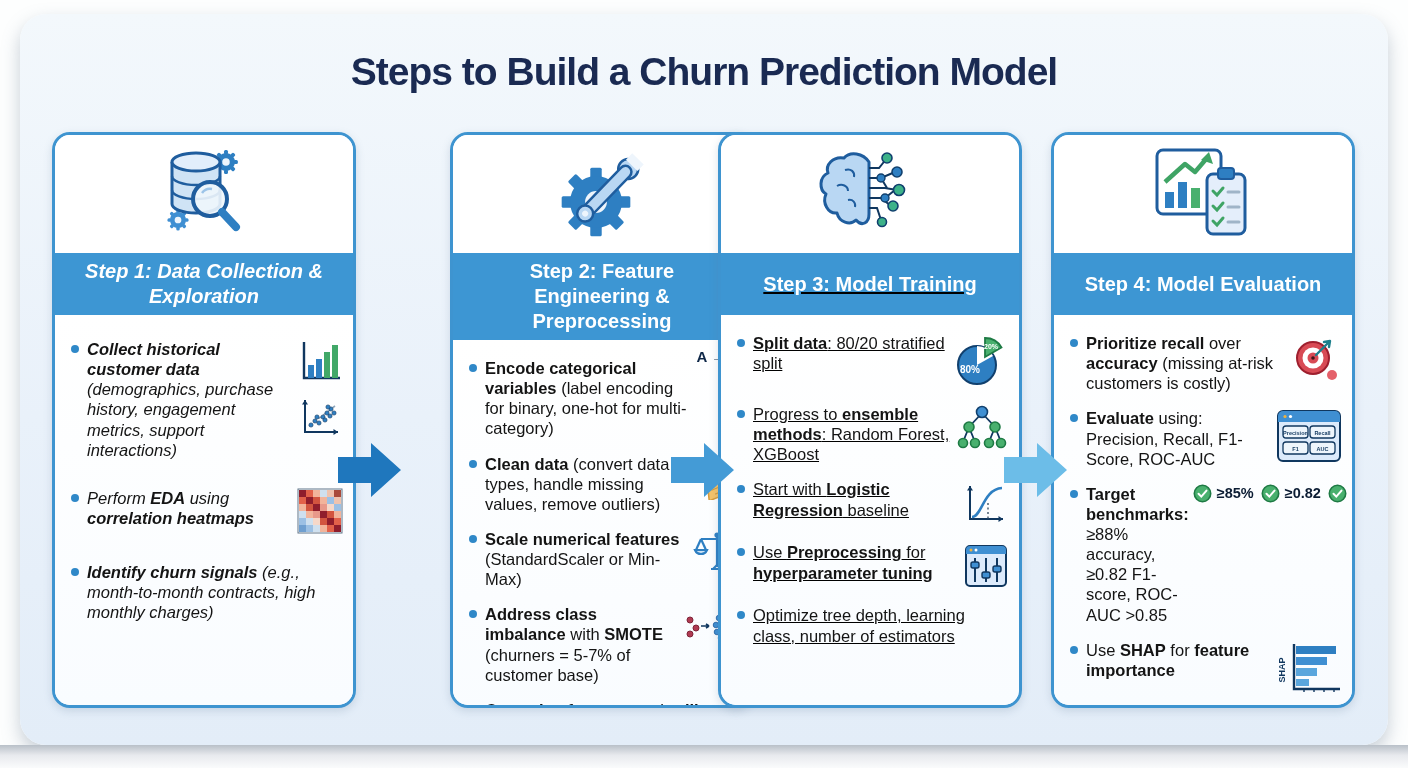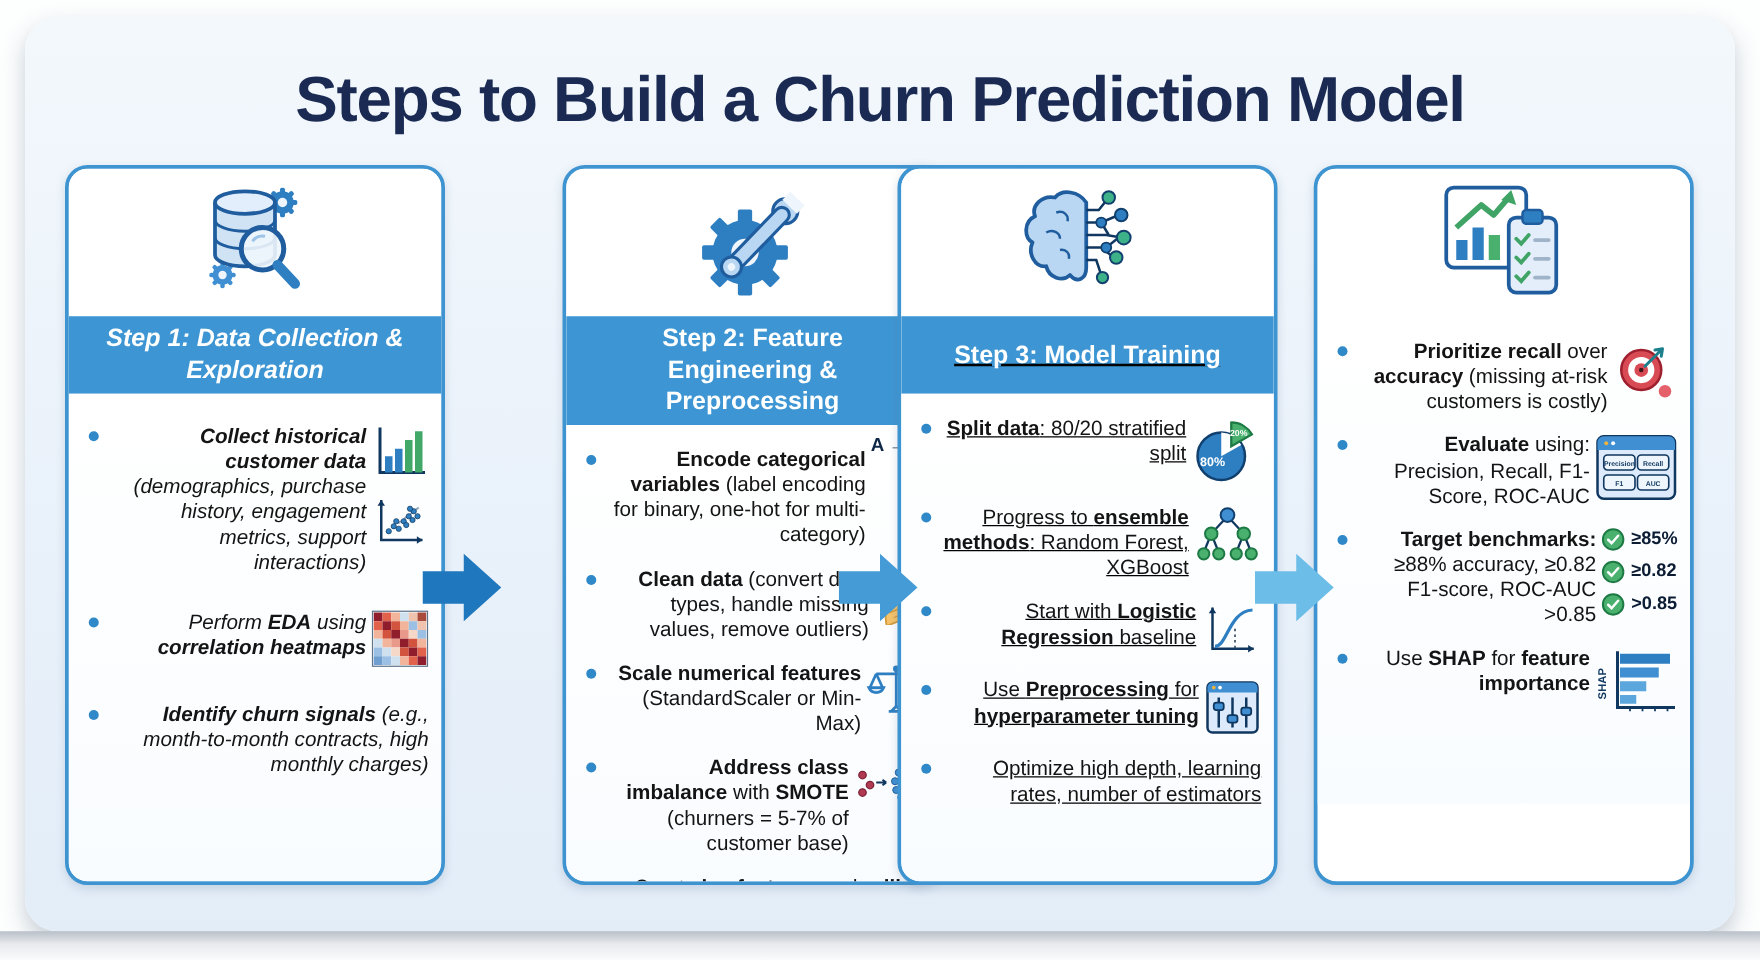--- a/index.html
+++ b/index.html
@@ -11,21 +11,21 @@
   }
   .page{position:relative;width:1408px;height:768px;}
   .panel{
     position:absolute;left:20px;top:14px;width:1368px;height:731px;
     background:linear-gradient(180deg,#f3f8fc 0%, var(--panel-bg,#e9f1fa) 55%, #e3edf8 100%);
     border-radius:26px;
     box-shadow:0 8px 18px rgba(110,130,150,.38);
   }
   .title{
     margin:0;position:absolute;left:0;right:0;top:36px;
-    text-align:center;font-size:51px;font-weight:800;letter-spacing:-1px;
+    text-align:center;font-size:39px;font-weight:800;letter-spacing:-1px;
     color:var(--title-color,#1a2a52);
   }
   .card{
     position:absolute;top:118px;width:304px;height:576px;
     background:#fff;border:3px solid var(--card-border,#3e94d0);
     border-radius:18px;overflow:hidden;box-sizing:border-box;
     box-shadow:0 3px 8px rgba(90,120,150,.22);
   }
   .card-icon-area{height:118px;display:flex;align-items:center;justify-content:center;background:#fff;}
   .card-header{
@@ -41,21 +41,21 @@
     display:flex;flex-direction:column;gap:15px;
     padding:18px 10px 12px 14px;
     background:linear-gradient(180deg,#ffffff,#f9fcff);
     height:calc(100% - 180px);box-sizing:border-box;
   }
   .card-0 .card-body{gap:28px;padding-top:24px;}
   .bullet{display:flex;align-items:flex-start;}
   .dot{flex:none;width:8px;height:8px;border-radius:50%;
     background:var(--dot-color,#2f88c8);margin:6px 8px 0 2px;}
   .bullet-text{
-    margin:0;flex:1 1 auto;font-size:16.5px;line-height:1.22;color:var(--text-color,#141414);text-align:right;
+    margin:0;flex:1 1 auto;font-size:16.5px;line-height:1.22;color:var(--text-color,#141414);
   }
   .bullet-text .b{font-weight:700;}
   .bullet-icons{
     flex:none;display:flex;flex-direction:column;align-items:center;
     gap:12px;margin-left:4px;
   }
   .icon-a-to-b{font-size:15px;font-weight:700;color:#0e2747;white-space:nowrap;margin-top:-10px;}
   .check-row{display:flex;align-items:center;gap:5px;}
   .check-row span{font-size:14.5px;font-weight:700;color:#0b1c33;white-space:nowrap;}
   .arrow{position:absolute;width:64px;height:56px;z-index:5;}
@@ -381,21 +381,21 @@
                     <line x1="34" y1="16" x2="34" y2="40"></line>
                   </g>
     <rect x="8" y="20" width="8" height="6" rx="2" fill="#3f8fd2" stroke="#10375f" stroke-width="1.4"></rect>
     <rect x="19" y="30" width="8" height="6" rx="2" fill="#3f8fd2" stroke="#10375f" stroke-width="1.4"></rect>
     <rect x="30" y="24" width="8" height="6" rx="2" fill="#3f8fd2" stroke="#10375f" stroke-width="1.4"></rect>
                 </svg>
               </div>
             </div>
             <div class="bullet">
               <span class="dot"></span>
-              <p class="bullet-text"><span>Optimize high depth, learning rates, number of estimators</span></p>
+              <p class="bullet-text"><span>Optimize tree depth, learning class, number of estimators</span></p>
             </div>
           </div>
         </div>
         <div class="card card-3" style="left: 1031px;">
           <div class="card-icon-area">
             <svg width="104" height="100" viewBox="0 0 104 100">
     <rect x="6" y="6" width="64" height="64" rx="6" fill="#ffffff" stroke="#1f5d9e" stroke-width="3"></rect>
     <rect x="14" y="48" width="9" height="16" fill="#2e7fc2"></rect>
     <rect x="27" y="38" width="9" height="26" fill="#2e7fc2"></rect>
     <rect x="40" y="44" width="9" height="20" fill="#49b06e"></rect>
@@ -406,20 +406,23 @@
     <g stroke-linecap="round" fill="none">
       <path d="M62 47 l4 4 l6 -7" stroke="#3fa465" stroke-width="3"></path>
                 <line x1="77" y1="48" x2="88" y2="48" stroke="#9fb4c8" stroke-width="3"></line>
       <path d="M62 62 l4 4 l6 -7" stroke="#3fa465" stroke-width="3"></path>
                 <line x1="77" y1="63" x2="88" y2="63" stroke="#9fb4c8" stroke-width="3"></line>
       <path d="M62 77 l4 4 l6 -7" stroke="#3fa465" stroke-width="3"></path>
                 <line x1="77" y1="78" x2="88" y2="78" stroke="#9fb4c8" stroke-width="3"></line>
     </g>
             </svg>
           </div>
+          <div class="card-header">
+            <span>Step 4: Model Evaluation</span>
+          </div>
           <div class="card-body">
             <div class="bullet">
               <span class="dot"></span>
               <p class="bullet-text"><span class="b">Prioritize recall</span><span> over </span><span class="b">accuracy</span><span> (missing at-risk customers is costly)</span></p>
               <div class="bullet-icons">
                 <svg width="52" height="52" viewBox="0 0 52 52">
     <circle cx="23" cy="25" r="16" fill="#d84b55" stroke="#9e1f2e" stroke-width="2"></circle>
     <circle cx="23" cy="25" r="10.5" fill="#ffffff"></circle>
     <circle cx="23" cy="25" r="5.5" fill="#d84b55"></circle>
     <circle cx="23" cy="25" r="1.8" fill="#40151a"></circle>
@@ -445,21 +448,21 @@
                   <text x="19.5" y="42.5" font-size="5.5" font-weight="bold" fill="#10375f" text-anchor="middle">F1</text>
                   <rect x="34" y="34" width="25" height="12" rx="3" fill="#eef5fc" stroke="#10375f" stroke-width="1.3"></rect>
                   <text x="46.5" y="42.5" font-size="5.5" font-weight="bold" fill="#10375f" text-anchor="middle">AUC</text>
                 </svg>
               </div>
             </div>
             <div class="bullet">
               <span class="dot"></span>
               <p class="bullet-text"><span class="b">Target benchmarks:</span><span> ≥88% accuracy, ≥0.82 F1-score, ROC-AUC &gt;0.85</span></p>
               <div class="bullet-icons">
-                <div style="display: flex; flex-direction: column; gap: 7px; text-align: right;">
+                <div style="display: flex; flex-direction: row; gap: 7px; text-align: right;">
                   <div class="check-row">
                     <svg width="19" height="19" viewBox="0 0 19 19">
         <circle cx="9.5" cy="9.5" r="8.2" fill="#49b06e" stroke="#1e7a44" stroke-width="1.6"></circle>
         <path d="M5.5 9.8 l2.8 2.8 l5.2 -6" stroke="#ffffff" stroke-width="2" fill="none" stroke-linecap="round"></path>
                     </svg>
                     <span>≥85%</span>
                   </div>
                   <div class="check-row">
                     <svg width="19" height="19" viewBox="0 0 19 19">
         <circle cx="9.5" cy="9.5" r="8.2" fill="#49b06e" stroke="#1e7a44" stroke-width="1.6"></circle>

